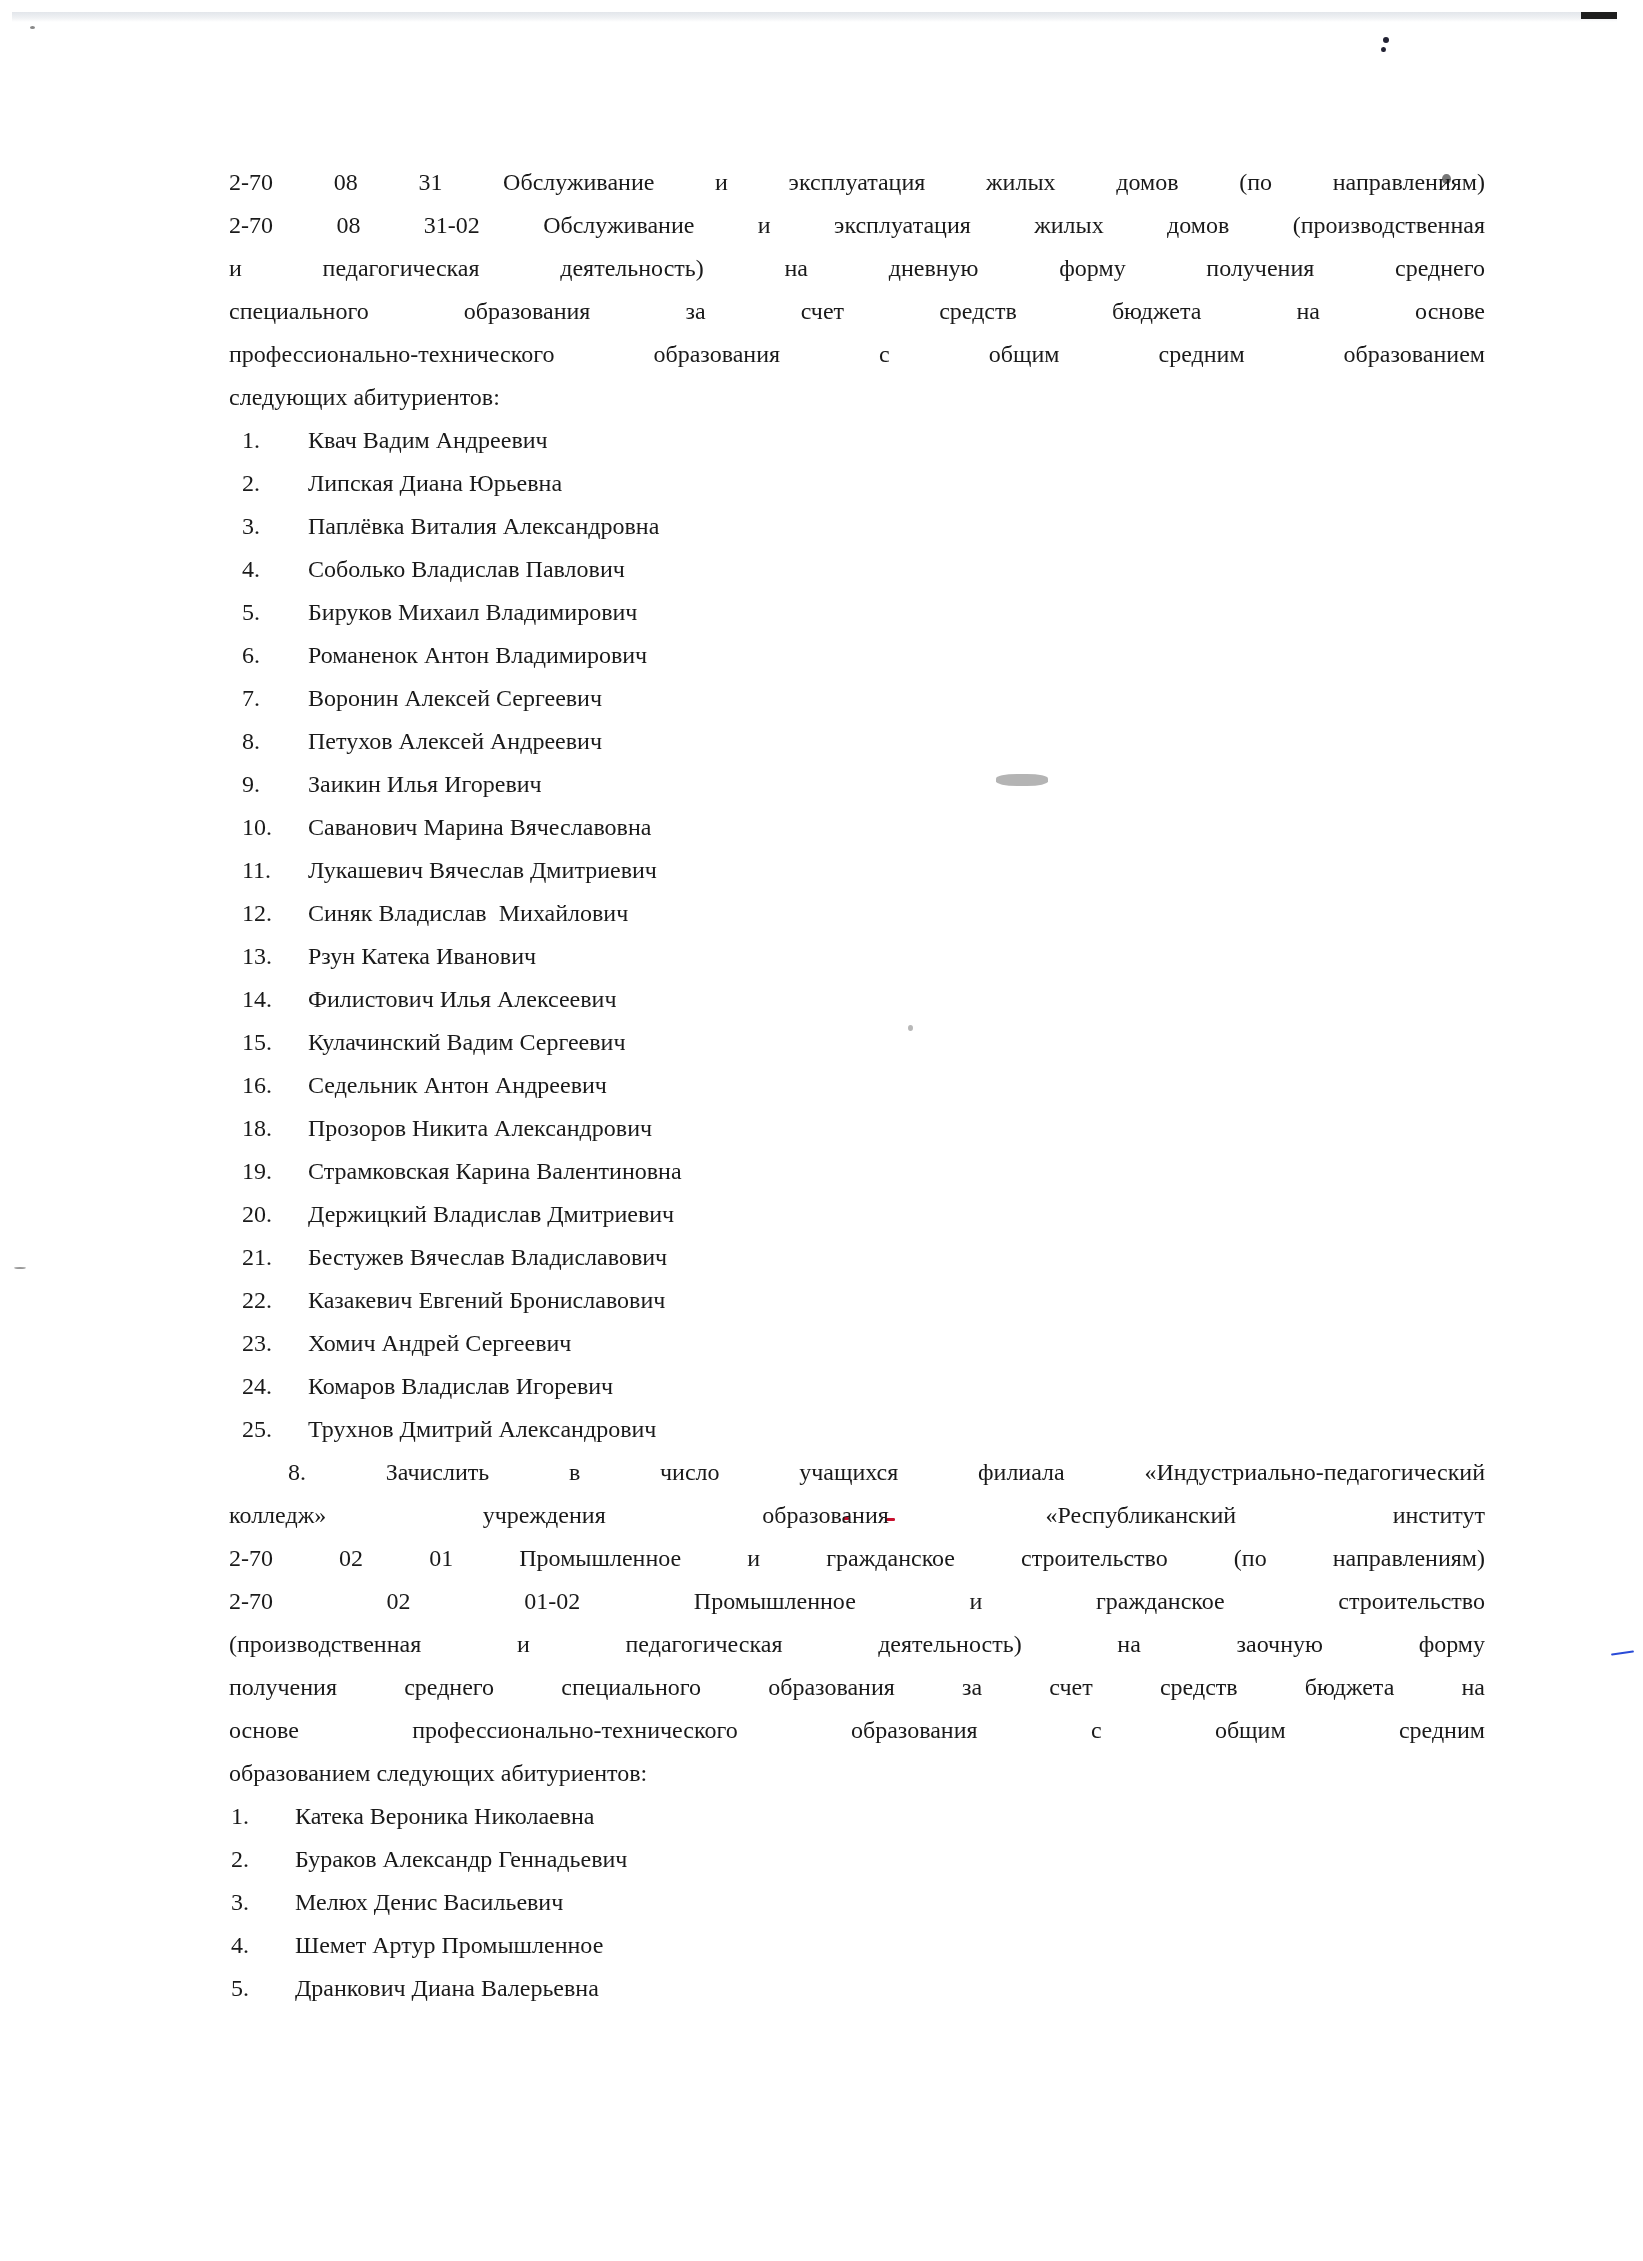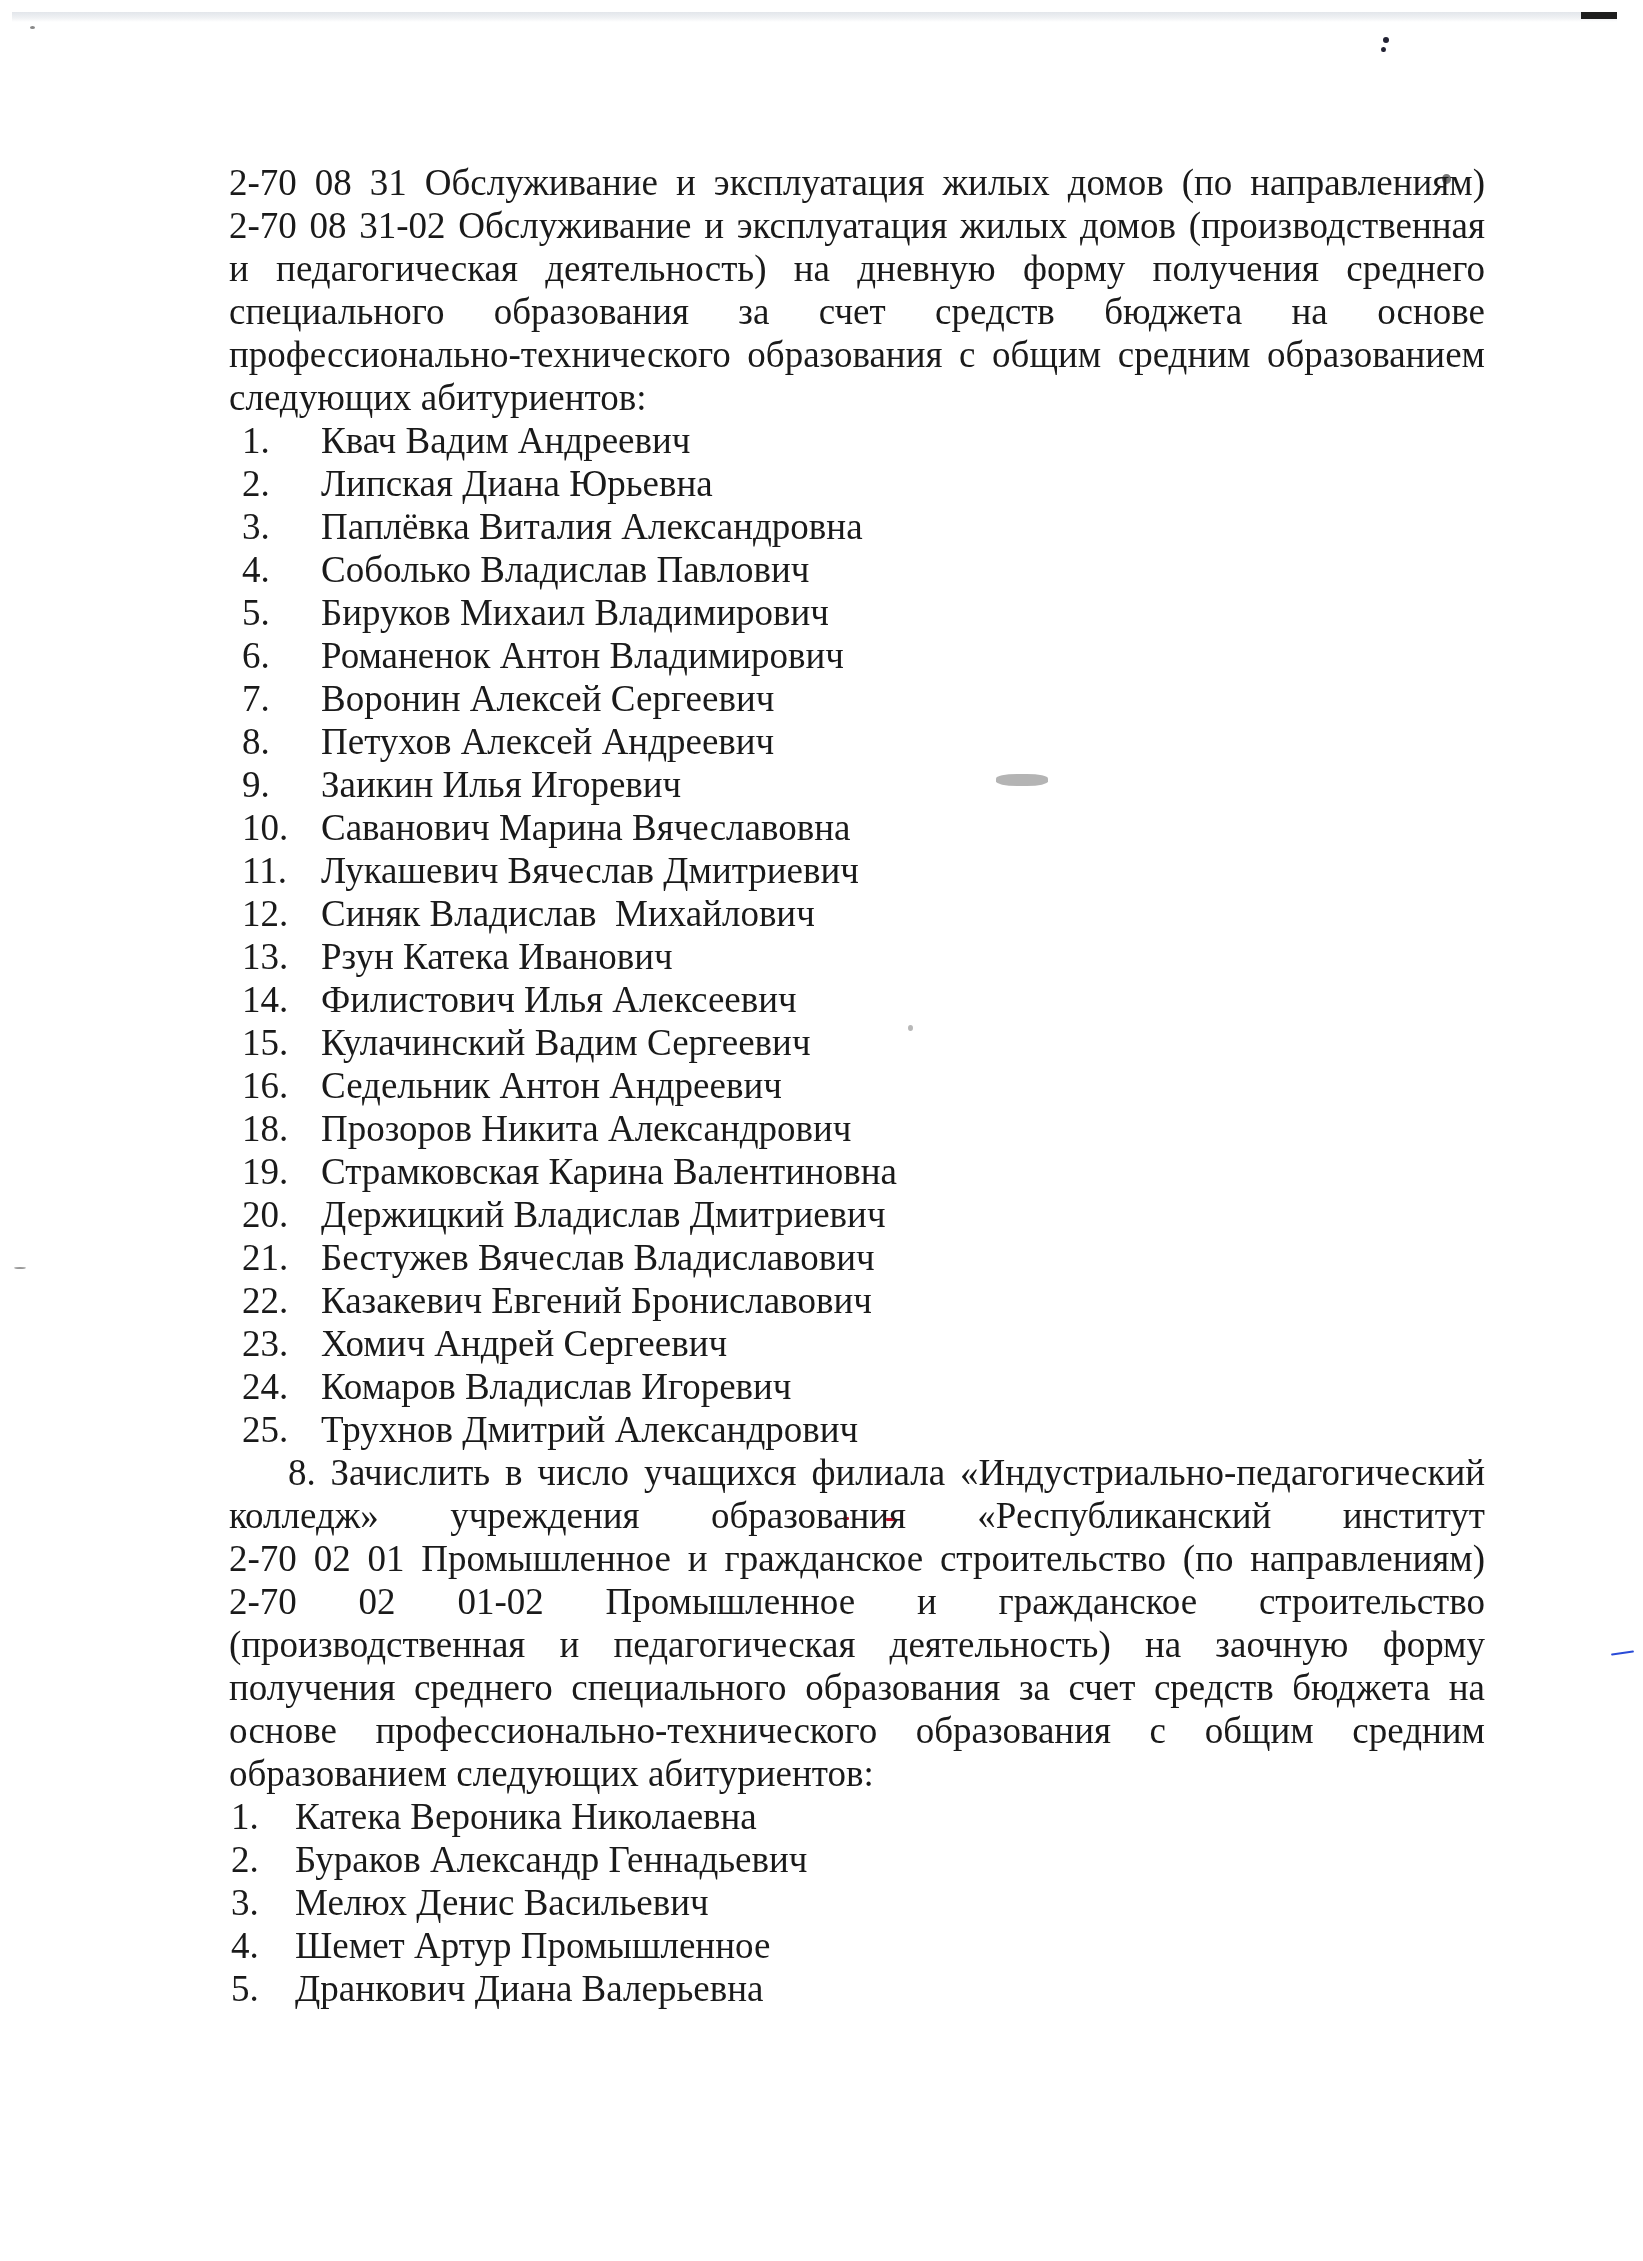--- a/index.html
+++ b/index.html
@@ -30,21 +30,21 @@
       top: 11.6px;
       width: 36px;
       height: 7.7px;
       background: #1e1e1e;
     }
     .page {
       position: absolute;
       left: 229px;
       top: 161px;
       width: 1256px;
-      font-size: 37px;
+      font-size: 24px;
       line-height: 43px;
     }
     .para {
       margin: 0;
       text-align: justify;
       text-align-last: left;
     }
     .para .ln {
       display: block;
       text-align: justify;
@@ -65,21 +65,21 @@
       height: 43px;
       white-space: nowrap;
     }
     .list1 li .num {
       position: absolute;
       left: 13px;
       width: 64px;
     }
     .list1 li .name {
       position: absolute;
-      left: 92px;
+      left: 79px;
     }
     .list2 li .num {
       position: absolute;
       left: 1.9px;
       width: 64px;
     }
     .list2 li .name {
       position: absolute;
       left: 66px;
     }

